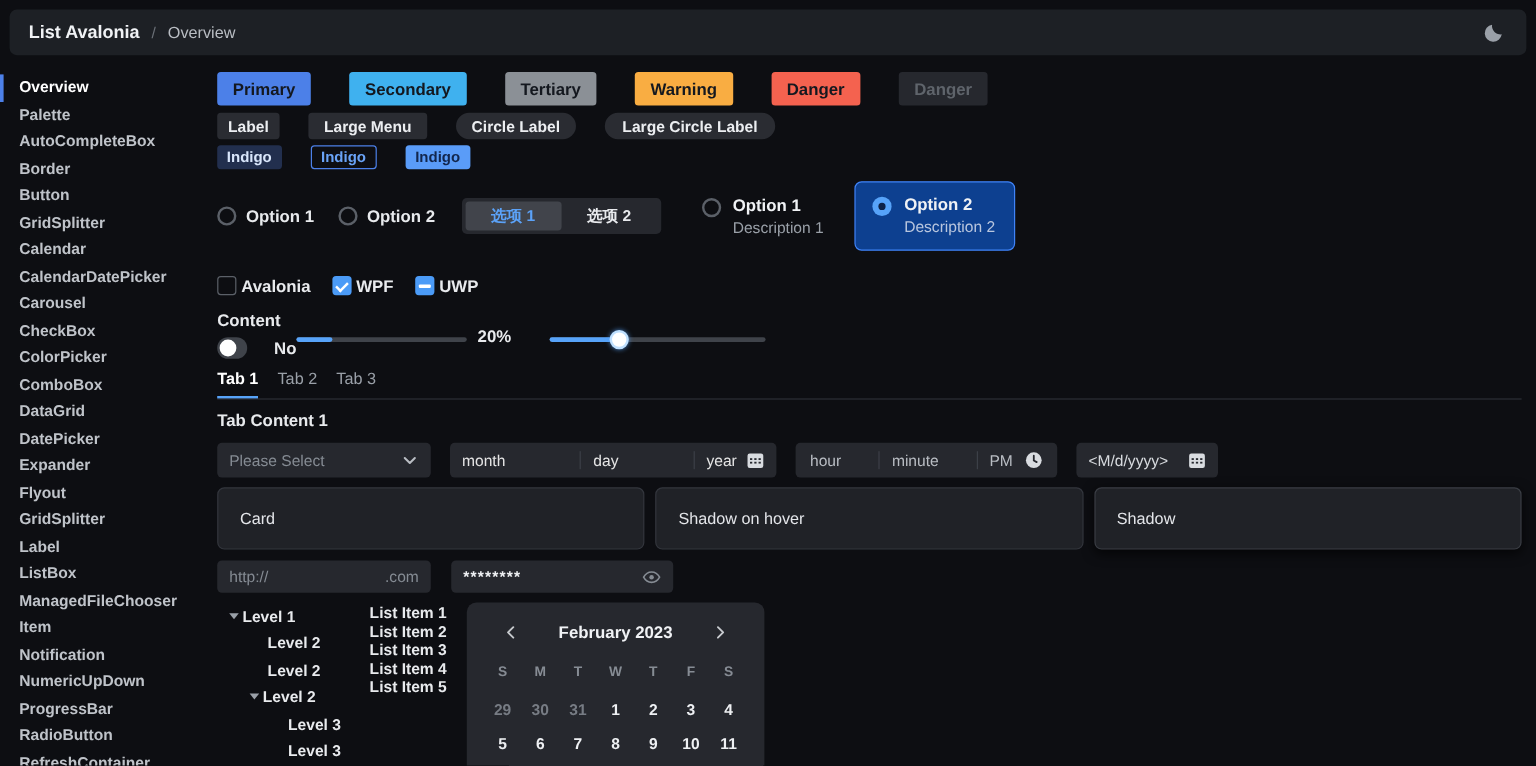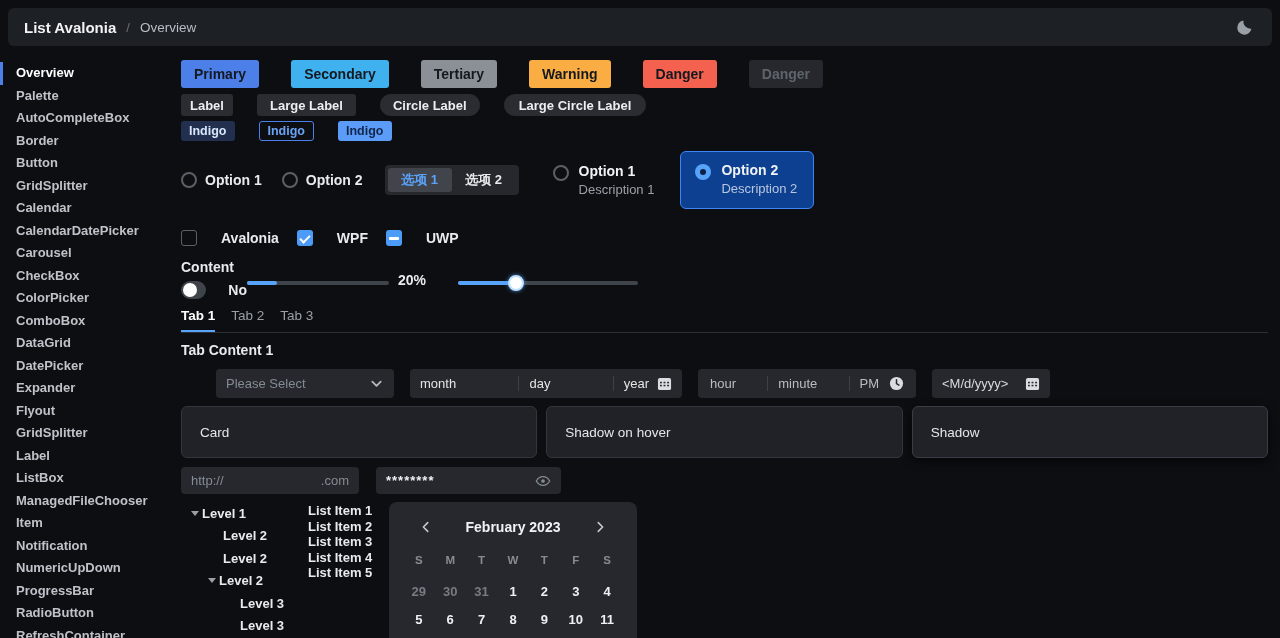--- a/index.html
+++ b/index.html
@@ -55,35 +55,35 @@
   .itag { height:20px; display:inline-flex; align-items:center; padding:0 8px; border-radius:3px; font-size:12.5px; font-weight:bold; }
   .itag.solid { background:#222f4e; color:#d9e6fb; }
   .itag.outline { background:transparent; border:1px solid #4c80e8; color:#6aa3f6; }
   .itag.light { background:#5a9cf8; color:#12264c; }
 
   
   .radio-row { display:flex; align-items:center; gap:20px; margin-top:10px; }
   .radio-dot { width:16px; height:16px; border-radius:50%; border:2px solid #5b6068; flex-shrink:0; }
   .radio-item { display:flex; align-items:center; gap:8px; font-size:14px; font-weight:bold; cursor:pointer; }
   .segmented { background:#26282e; border-radius:4px; padding:3px; display:flex; margin-left:2px; }
-  .seg { width:64px; height:24px; display:flex; align-items:center; justify-content:center; font-size:13px; font-weight:bold; border-radius:3px; cursor:pointer; color:#e8eaed; }
+  .seg { width:80px; height:24px; display:flex; align-items:center; justify-content:center; font-size:13px; font-weight:bold; border-radius:3px; cursor:pointer; color:#e8eaed; }
   .seg.sel { background:#41444b; color:#5ba2f8; }
   .radio-card { display:flex; align-items:flex-start; gap:10px; padding:4px 6px; cursor:pointer; }
   .rc-title { font-size:14px; font-weight:bold; color:#f0f2f5; }
   .rc-desc { font-size:13px; color:#9aa0a8; margin-top:3px; }
   .radio-card.selected {
     background:#0d4090; border:1px solid #3f83f8; border-radius:6px; padding:10px 16px 12px 14px;
   }
   .radio-card.selected .rc-desc { color:#b9c6de; }
   .radio-dot.checked { border:none; background:#57a3f9; position:relative; }
   .radio-dot.checked::after { content:""; position:absolute; left:5px; top:5px; width:6px; height:6px; border-radius:50%; background:#0d2248; }
 
   
   .check-row { display:flex; align-items:center; gap:18px; margin-top:21px; }
-  .check-item { display:flex; align-items:center; gap:24px; font-size:14px; font-weight:bold; cursor:pointer; }
+  .check-item { display:flex; align-items:center; gap:4px; font-size:14px; font-weight:bold; cursor:pointer; }
   .cbox { width:16px; height:16px; border-radius:3px; border:1.5px solid #5b6068; position:relative; flex-shrink:0; }
   .cbox.checked, .cbox.indet { background:#4b9bf7; border:none; }
   .cbox.checked::after { content:""; position:absolute; left:5.5px; top:2.5px; width:4px; height:8px; border:solid #fff; border-width:0 2px 2px 0; transform:rotate(45deg); }
   .cbox.indet::after { content:""; position:absolute; left:3px; top:7px; width:10px; height:2.5px; background:#fff; border-radius:1px; }
 
   
   .slider-band { display:flex; align-items:center; margin-top:13px; }
   .sb-left { width:66px; }
   .content-label { font-size:14px; font-weight:bold; }
   .toggle-line { display:flex; align-items:center; gap:22px; margin-top:6px; }
@@ -97,21 +97,21 @@
   .slider2 { width:180px; margin-left:32px; }
   .slider .thumb { position:absolute; top:-6px; width:16px; height:16px; border-radius:50%; background:#fff; border:2px solid #bfe0ff; box-shadow:0 0 4px rgba(87,163,249,.8); }
 
   
   .tabs { display:flex; gap:16px; margin-top:9px; border-bottom:1px solid #2c2f35; }
   .tab { font-size:13.5px; color:#9aa0a8; padding-bottom:7px; cursor:pointer; border-bottom:2px solid transparent; }
   .tab.active { color:#ffffff; font-weight:bold; border-bottom-color:#57a3f9; }
   .tab-content { margin-top:9px; font-size:14px; font-weight:bold; }
 
   
-  .picker-row { display:flex; gap:16px; margin-top:11px;margin-left:35px; }
+  .picker-row { display:flex; gap:16px; margin-top:11px; }
   .field { height:29px; background:#26282e; border-radius:4px; display:flex; align-items:center; font-size:13px; }
   .select-field { width:178px; padding:0 10px; }
   .placeholder { color:#858b93; }
   .spacer { flex:1; }
   .date-field { width:272px; padding:0 10px; color:#e5e5e5; }
   .vsep { width:1px; height:15px; background:#3c4048; margin:0 10px; }
   .time-field { width:218px; padding:0 12px; color:#b9bdc3; }
   .fmt-field { width:118px; padding:0 10px; color:#d7dade; justify-content:space-between; }
   .icon14 { width:15px; height:15px; display:block; }
 
@@ -199,21 +199,21 @@
       <button class="btn btn-primary">Primary</button>
       <button class="btn btn-secondary">Secondary</button>
       <button class="btn btn-tertiary">Tertiary</button>
       <button class="btn btn-warning">Warning</button>
       <button class="btn btn-danger">Danger</button>
       <button class="btn btn-disabled">Danger</button>
     </div>
 
     <div class="tag-row">
       <span class="tag">Label</span>
-      <span class="tag lg">Large Label</span>
+      <span class="tag lg">Large Menu</span>
       <span class="tag circle">Circle Label</span>
       <span class="tag circle lg">Large Circle Label</span>
     </div>
 
     <div class="indigo-row">
       <span class="itag solid">Indigo</span>
       <span class="itag outline">Indigo</span>
       <span class="itag light">Indigo</span>
     </div>
 

